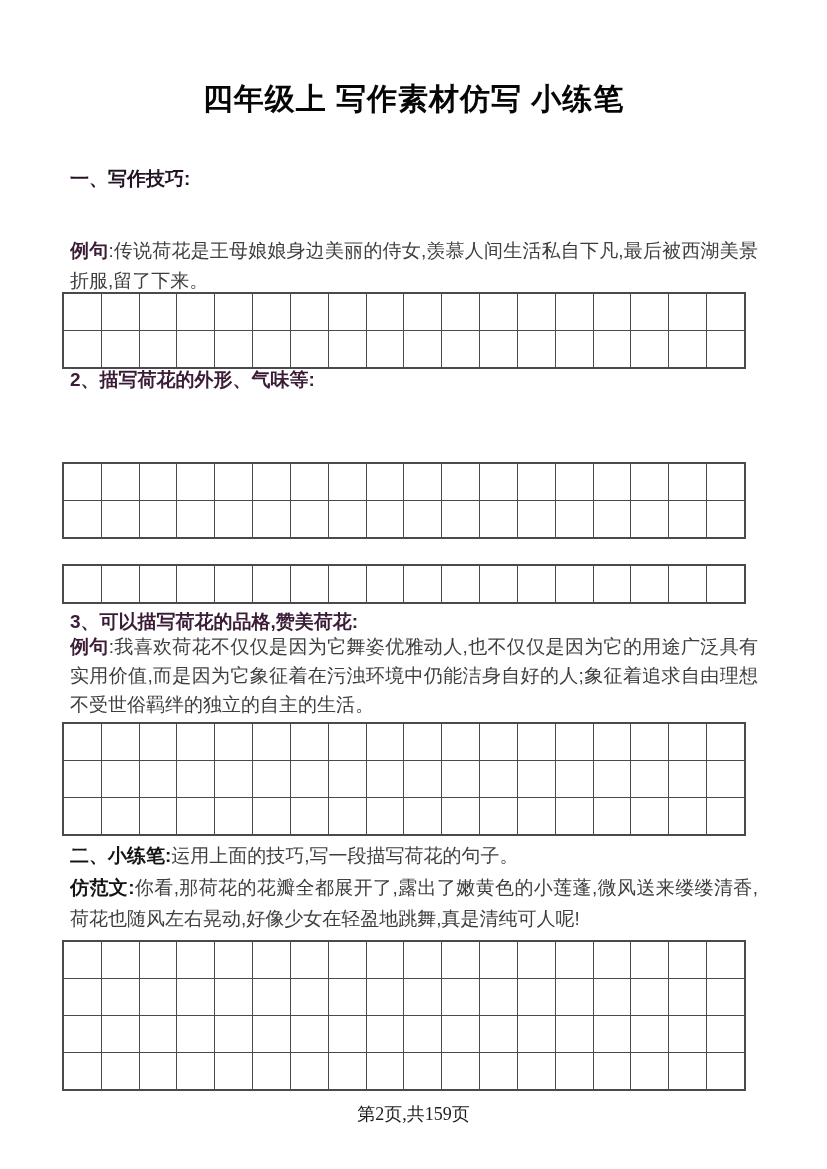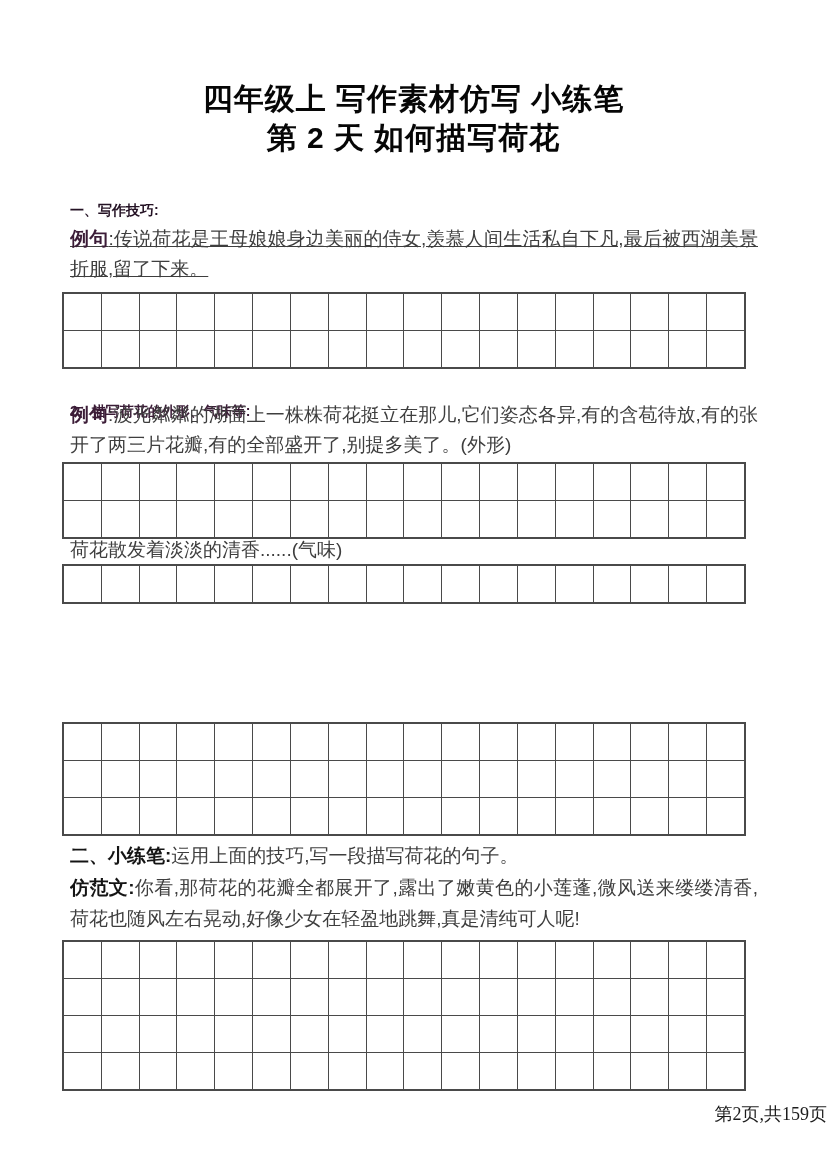--- a/index.html
+++ b/index.html
@@ -15,25 +15,24 @@
     left:0;width:100%;
     text-align:center;
     font-size:30px;
     font-weight:bold;
     color:#060606;
     letter-spacing:1px;
     white-space:nowrap;
   }
   .heading{
     left:70px;width:690px;
-    font-size:14px;
+    font-size:19px;
     font-weight:bold;
     white-space:nowrap;
     overflow:hidden;
-    margin-top:36px;
   }
   .heading-dark{color:#241224;}
   .heading-purple{color:#3b1c37;}
   .para{
     left:70px;width:688px;
     font-size:19px;
     line-height:30px;
     color:#3e3e3e;
     text-align:justify;
     margin:0;
@@ -67,26 +66,25 @@
     white-space:nowrap;
   }
 </style>
 </head>
 <body>
 
 <div class="page">
 
   <div class="abs title-line" style="top:79px;">四年级上 写作素材仿写 小练笔</div>
 
-  <div class="abs title-line" style="top:118px;">第 2 天 如何描写荷花</div>
 
   <div class="abs heading heading-dark" style="top:166px;">一、写作技巧:</div>
 
 
-  <p class="abs para" style="top:224px;text-decoration:underline;"><span class="label-purple">例句</span><span>:传说荷花是王母娘娘身边美丽的侍女,羡慕人间生活私自下凡,最后被西湖美景折服,留了下来。</span></p>
+  <p class="abs para" style="top:236px;"><span class="label-purple">例句</span><span>:传说荷花是王母娘娘身边美丽的侍女,羡慕人间生活私自下凡,最后被西湖美景折服,留了下来。</span></p>
 
   <div class="abs grid" style="top:292px;">
       <div class="grid-row">
         <div class="grid-cell"></div>
         <div class="grid-cell"></div>
         <div class="grid-cell"></div>
         <div class="grid-cell"></div>
         <div class="grid-cell"></div>
         <div class="grid-cell"></div>
         <div class="grid-cell"></div>
@@ -119,21 +117,20 @@
         <div class="grid-cell"></div>
         <div class="grid-cell"></div>
         <div class="grid-cell"></div>
         <div class="grid-cell"></div>
         <div class="grid-cell"></div>
       </div>
     </div>
 
   <div class="abs heading heading-purple" style="top:367px;">2、描写荷花的外形、气味等:</div>
 
-  <p class="abs para" style="top:400px;"><span class="label-purple">例句</span><span>:波光粼粼的湖面上一株株荷花挺立在那儿,它们姿态各异,有的含苞待放,有的张开了两三片花瓣,有的全部盛开了,别提多美了。(外形)</span></p>
 
   <div class="abs grid" style="top:462px;">
       <div class="grid-row">
         <div class="grid-cell"></div>
         <div class="grid-cell"></div>
         <div class="grid-cell"></div>
         <div class="grid-cell"></div>
         <div class="grid-cell"></div>
         <div class="grid-cell"></div>
         <div class="grid-cell"></div>
@@ -164,21 +161,20 @@
         <div class="grid-cell"></div>
         <div class="grid-cell"></div>
         <div class="grid-cell"></div>
         <div class="grid-cell"></div>
         <div class="grid-cell"></div>
         <div class="grid-cell"></div>
         <div class="grid-cell"></div>
       </div>
     </div>
 
-  <div class="abs para" style="top:537px;line-height:26px;">荷花散发着淡淡的清香......(气味)</div>
 
   <div class="abs grid" style="top:564px;">
       <div class="grid-row">
         <div class="grid-cell"></div>
         <div class="grid-cell"></div>
         <div class="grid-cell"></div>
         <div class="grid-cell"></div>
         <div class="grid-cell"></div>
         <div class="grid-cell"></div>
         <div class="grid-cell"></div>
@@ -189,21 +185,23 @@
         <div class="grid-cell"></div>
         <div class="grid-cell"></div>
         <div class="grid-cell"></div>
         <div class="grid-cell"></div>
         <div class="grid-cell"></div>
         <div class="grid-cell"></div>
         <div class="grid-cell"></div>
       </div>
     </div>
 
-
+  <div class="abs heading heading-purple" style="top:609px;">3、可以描写荷花的品格,赞美荷花:</div>
+
+  <p class="abs para" style="top:632px;line-height:29px;"><span class="label-purple">例句</span><span>:我喜欢荷花不仅仅是因为它舞姿优雅动人,也不仅仅是因为它的用途广泛具有实用价值,而是因为它象征着在污浊环境中仍能洁身自好的人;象征着追求自由理想不受世俗羁绊的独立的自主的生活。</span></p>
 
   <div class="abs grid" style="top:722px;">
       <div class="grid-row">
         <div class="grid-cell"></div>
         <div class="grid-cell"></div>
         <div class="grid-cell"></div>
         <div class="grid-cell"></div>
         <div class="grid-cell"></div>
         <div class="grid-cell"></div>
         <div class="grid-cell"></div>
@@ -341,15 +339,15 @@
         <div class="grid-cell"></div>
         <div class="grid-cell"></div>
         <div class="grid-cell"></div>
         <div class="grid-cell"></div>
         <div class="grid-cell"></div>
         <div class="grid-cell"></div>
         <div class="grid-cell"></div>
       </div>
     </div>
 
-  <div class="abs footer" style="top:1102px;text-align:right;">第2页,共159页</div>
+  <div class="abs footer" style="top:1102px;">第2页,共159页</div>
 
 </div>
 
 </body></html>

